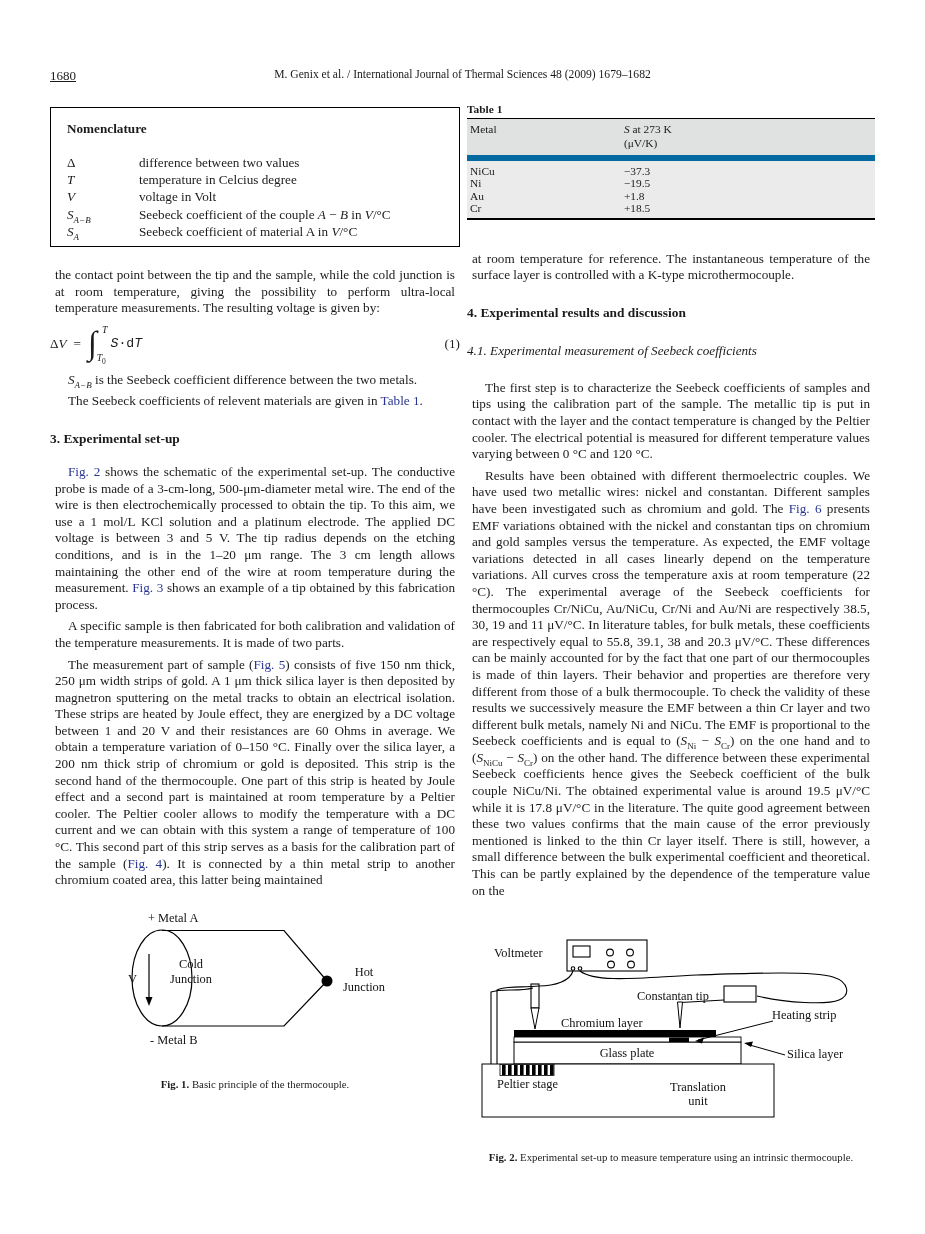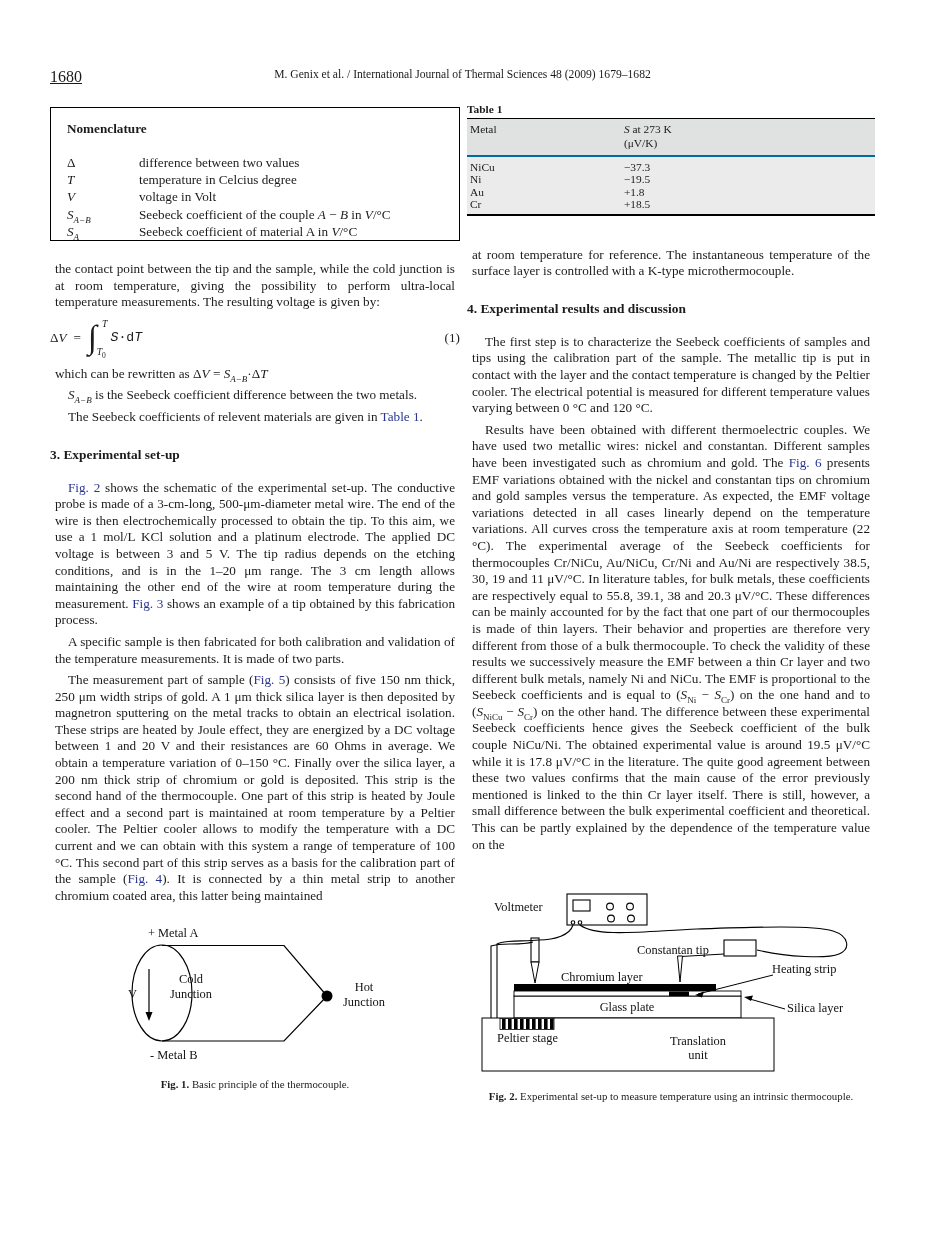--- a/index.html
+++ b/index.html
@@ -2,34 +2,34 @@
 <html><head>
 <meta charset="utf-8">
 <style>
   html,body { margin:0; padding:0; background:#fff; }
   .page {
     position:relative; width:925px; height:1234px; background:#fff;
     font-family:"Liberation Serif", serif; color:#1b1b1b; overflow:hidden;
     --link:#283593; --th-bg:#e0e1e1; --td-bg:#ebebeb;
   }
   .header { position:absolute; top:68px; left:50px; width:825px; height:16px; }
-  .pagenum { position:absolute; left:0; top:0; font-size:16px;text-decoration:underline; }
+  .pagenum { position:absolute; left:0; top:0; font-size:13px;text-decoration:underline; }
   .running { text-align:center; font-size:11.6px; }
 
   .col-left  { position:absolute; left:50px;  top:100px; width:410px; }
   .col-right { position:absolute; left:467px; top:100px; width:408px; }
 
   p { margin:5px; font-size:13.2px; line-height:16.6px; text-align:justify; }
   p.ind { text-indent:13px; }
   .link { color:var(--link); }
   sub { font-size:9px; line-height:0; }
   sub i { font-size:9px; }
 
   
-  .nom-box { border:1.4px solid #000; padding:11px 16px 0 16px; margin:7px 0 20px 0; }
+  .nom-box { border:1.4px solid #000; padding:11px 16px 6px 16px; margin:7px 0 20px 0; }
   .nom-title { font-weight:bold; font-size:13.2px; margin:2px 0 17px 0; }
   .nom-row { display:flex; font-size:13.2px; line-height:17.2px; }
   .nom-sym { width:72px; flex:none; }
 
   
   .eq { display:flex; align-items:center; margin:8px 0 9px 0; font-size:13.2px; }
   .eq-sign { margin:0 7px; }
   .integral { font-size:33px; font-weight:300; line-height:1; }
   .int-lims { display:inline-flex; flex-direction:column; justify-content:space-between;
               height:38px; font-size:9.8px; line-height:1; }
@@ -41,31 +41,31 @@
 
   .sec-h { font-weight:bold; font-size:13.4px; margin:21px 0 17px 0; }
   .sub-h { font-style:italic; font-size:13.2px; margin:22px 0 21px 0; font-weight:normal; }
 
   
   .tbl-tag { font-weight:bold; font-size:11.4px; margin:3px 0 3px 0; }
   .tbl-cap { font-size:11.4px; margin:0 0 8px 0; }
   table.t1 { width:100%; border-collapse:collapse; font-size:11.4px;
              border-top:1px solid #000; border-bottom:2px solid #000; margin-bottom:31px; }
   table.t1 th { background:var(--th-bg); font-weight:normal; vertical-align:top;
-                padding:4px 3px 5px 3px; line-height:13.5px; border-bottom:2px solid #0369a1; }
+                padding:4px 3px 5px 3px; line-height:13.5px; border-bottom:6px solid #0369a1; }
   table.t1 td { background:var(--td-bg); padding:0 3px; line-height:12.4px; }
   table.t1 tr.first td { padding-top:4px; }
   table.t1 tr.last td  { padding-bottom:3px; }
   .al { text-align:left; } .ar { text-align:left; }
 
   
   .fig1-wrap { margin-top:13px; }
   .fig1-wrap svg { display:block; margin:0 auto; }
   .fig2-wrap { margin-top:28px; }
-  .fig-cap { text-align:center; font-size:10.8px; margin-top:9px; line-height:13px; }
+  .fig-cap { text-align:center; font-size:10.8px; margin-top:24px; line-height:13px; }
   svg text { font-family:"Liberation Serif", serif; font-size:12.4px; fill:#111; }
 </style>
 </head>
 <body>
 
 <div class="page" style="--link: #283593; --th-bg: #e0e1e1; --td-bg: #ebebeb;">
 
   <div class="header">
     <span class="pagenum">1680</span>
     <div class="running">M. Genix et al. / International Journal of Thermal Sciences 48 (2009) 1679–1682</div>
@@ -104,21 +104,20 @@
       <span class="eq-sign">=</span>
       <span class="integral">∫</span>
       <span class="int-lims">
         <span class="int-top">T</span>
         <span class="int-bot"><span>T</span><sub>0</sub></span>
       </span>
       <span class="eq-body"><i>S</i>·d<i>T</i></span>
       <span class="eq-num">(1)</span>
     </div>
 
-    <p>which can be rewritten as Δ<i>V</i> = <i>S</i><sub><i>A−B</i></sub>·Δ<i>T</i></p>
     <p class="ind"><i>S</i><sub><i>A−B</i></sub> is the Seebeck coefficient difference between the two metals.</p>
     <p class="ind">The Seebeck coefficients of relevent materials are given in <span class="link">Table 1</span>.</p>
 
     <div class="sec-h">3. Experimental set-up</div>
 
     <p class="ind"><span class="link">Fig. 2</span> shows the schematic of the experimental set-up. The conductive probe is made of a 3-cm-long, 500-μm-diameter metal wire. The end of the wire is then electrochemically processed to obtain the tip. To this aim, we use a 1 mol/L KCl solution and a platinum electrode. The applied DC voltage is between 3 and 5 V. The tip radius depends on the etching conditions, and is in the 1–20 μm range. The 3 cm length allows maintaining the other end of the wire at room temperature during the measurement. <span class="link">Fig. 3</span> shows an example of a tip obtained by this fabrication process.</p>
     <p class="ind">A specific sample is then fabricated for both calibration and validation of the temperature measurements. It is made of two parts.</p>
     <p class="ind">The measurement part of sample (<span class="link">Fig. 5</span>) consists of five 150 nm thick, 250 μm width strips of gold. A 1 μm thick silica layer is then deposited by magnetron sputtering on the metal tracks to obtain an electrical isolation. These strips are heated by Joule effect, they are energized by a DC voltage between 1 and 20 V and their resistances are 60 Ohms in average. We obtain a temperature variation of 0–150 °C. Finally over the silica layer, a 200 nm thick strip of chromium or gold is deposited. This strip is the second hand of the thermocouple. One part of this strip is heated by Joule effect and a second part is maintained at room temperature by a Peltier cooler. The Peltier cooler allows to modify the temperature with a DC current and we can obtain with this system a range of temperature of 100 °C. This second part of this strip serves as a basis for the calibration part of the sample (<span class="link">Fig. 4</span>). It is connected by a thin metal strip to another chromium coated area, this latter being maintained</p>
 
     <div class="fig1-wrap">
@@ -169,20 +168,21 @@
         <tr class="last">
           <td class="al">Cr</td>
           <td class="ar">+18.5</td>
         </tr>
       </tbody>
     </table>
 
     <p>at room temperature for reference. The instantaneous temperature of the surface layer is controlled with a K-type microthermocouple.</p>
 
     <div class="sec-h">4. Experimental results and discussion</div>
+    <div class="sub-h">4.1. Experimental measurement of Seebeck coefficients</div>
 
     <p class="ind">The first step is to characterize the Seebeck coefficients of samples and tips using the calibration part of the sample. The metallic tip is put in contact with the layer and the contact temperature is changed by the Peltier cooler. The electrical potential is measured for different temperature values varying between 0 °C and 120 °C.</p>
     <p class="ind">Results have been obtained with different thermoelectric couples. We have used two metallic wires: nickel and constantan. Different samples have been investigated such as chromium and gold. The <span class="link">Fig. 6</span> presents EMF variations obtained with the nickel and constantan tips on chromium and gold samples versus the temperature. As expected, the EMF voltage variations detected in all cases linearly depend on the temperature variations. All curves cross the temperature axis at room temperature (22 °C). The experimental average of the Seebeck coefficients for thermocouples Cr/NiCu, Au/NiCu, Cr/Ni and Au/Ni are respectively 38.5, 30, 19 and 11 μV/°C. In literature tables, for bulk metals, these coefficients are respectively equal to 55.8, 39.1, 38 and 20.3 μV/°C. These differences can be mainly accounted for by the fact that one part of our thermocouples is made of thin layers. Their behavior and properties are therefore very different from those of a bulk thermocouple. To check the validity of these results we successively measure the EMF between a thin Cr layer and two different bulk metals, namely Ni and NiCu. The EMF is proportional to the Seebeck coefficients and is equal to (<i>S</i><sub>Ni</sub> − <i>S</i><sub>Cr</sub>) on the one hand and to (<i>S</i><sub>NiCu</sub> − <i>S</i><sub>Cr</sub>) on the other hand. The difference between these experimental Seebeck coefficients hence gives the Seebeck coefficient of the bulk couple NiCu/Ni. The obtained experimental value is around 19.5 μV/°C while it is 17.8 μV/°C in the literature. The quite good agreement between these two values confirms that the main cause of the error previously mentioned is linked to the thin Cr layer itself. There is still, however, a small difference between the bulk experimental coefficient and theoretical. This can be partly explained by the dependence of the temperature value on the</p>
 
     <div class="fig2-wrap">
       <svg width="405" height="196" viewBox="0 0 405 196">
         <g fill="none" stroke="#000" stroke-width="1.1">
           <rect x="100" y="13" width="80" height="31"></rect>
           <rect x="106" y="19" width="17" height="11"></rect>
           <circle cx="143" cy="25.5" r="3.4"></circle>

